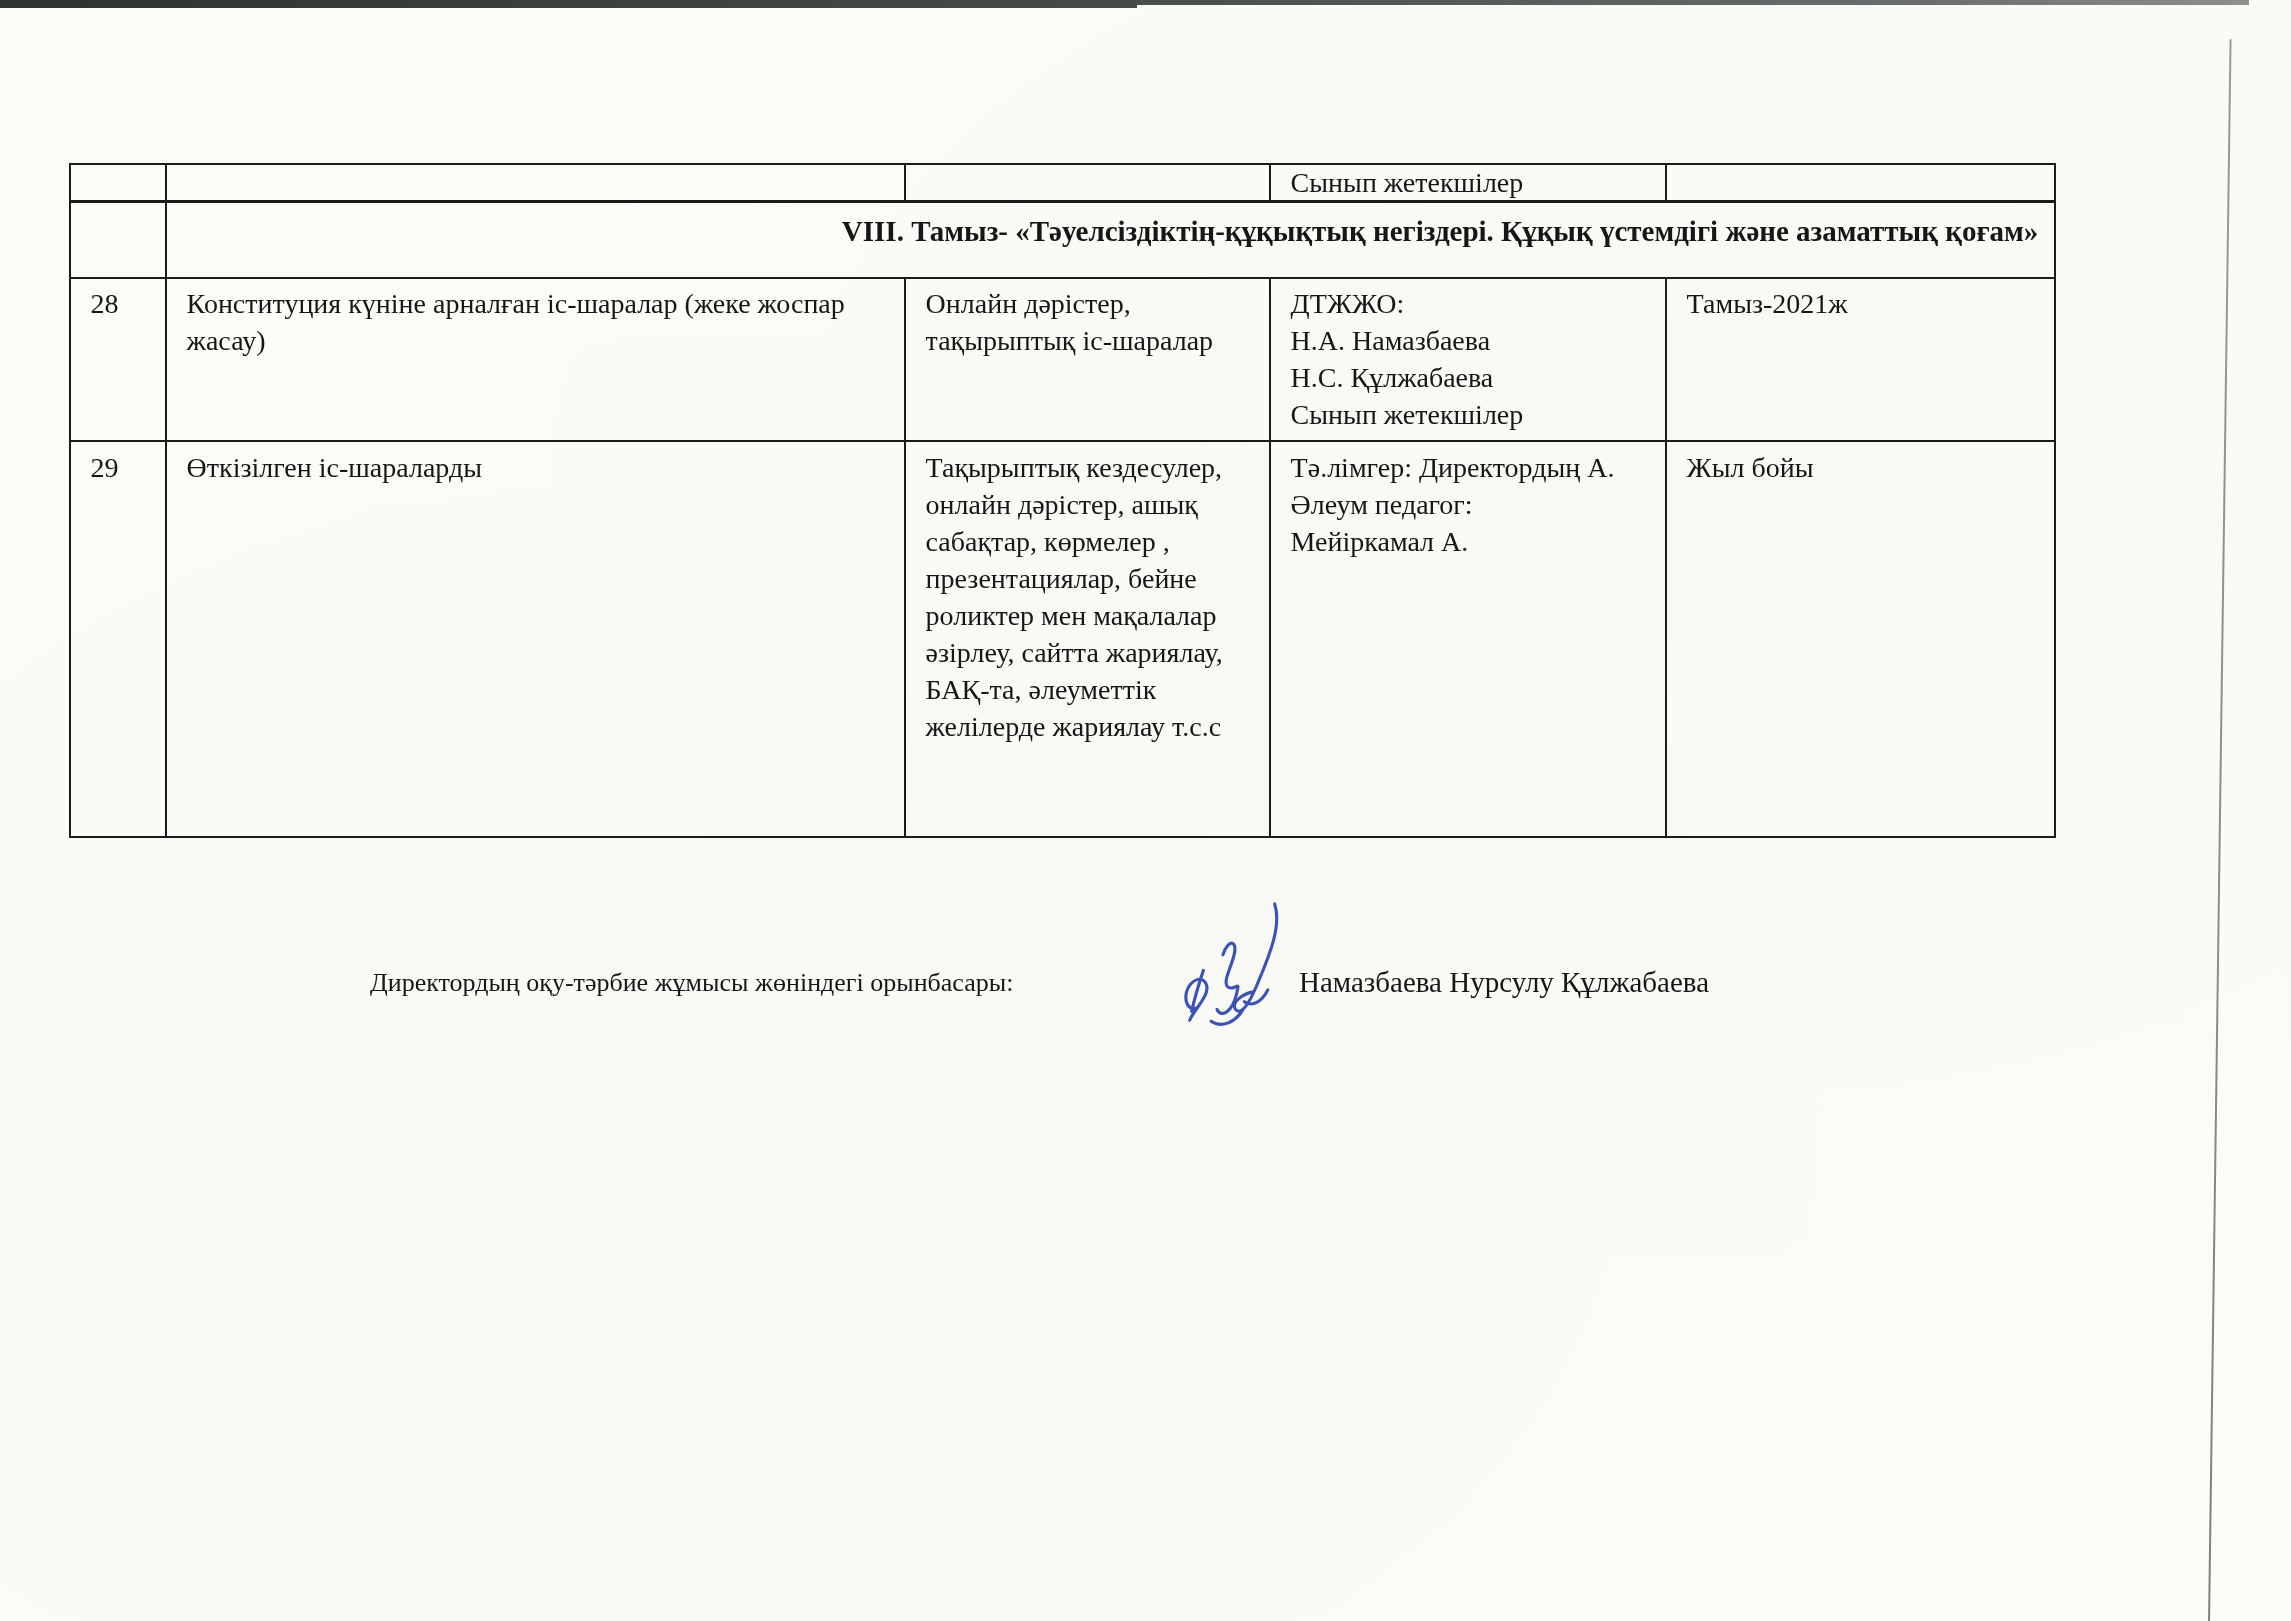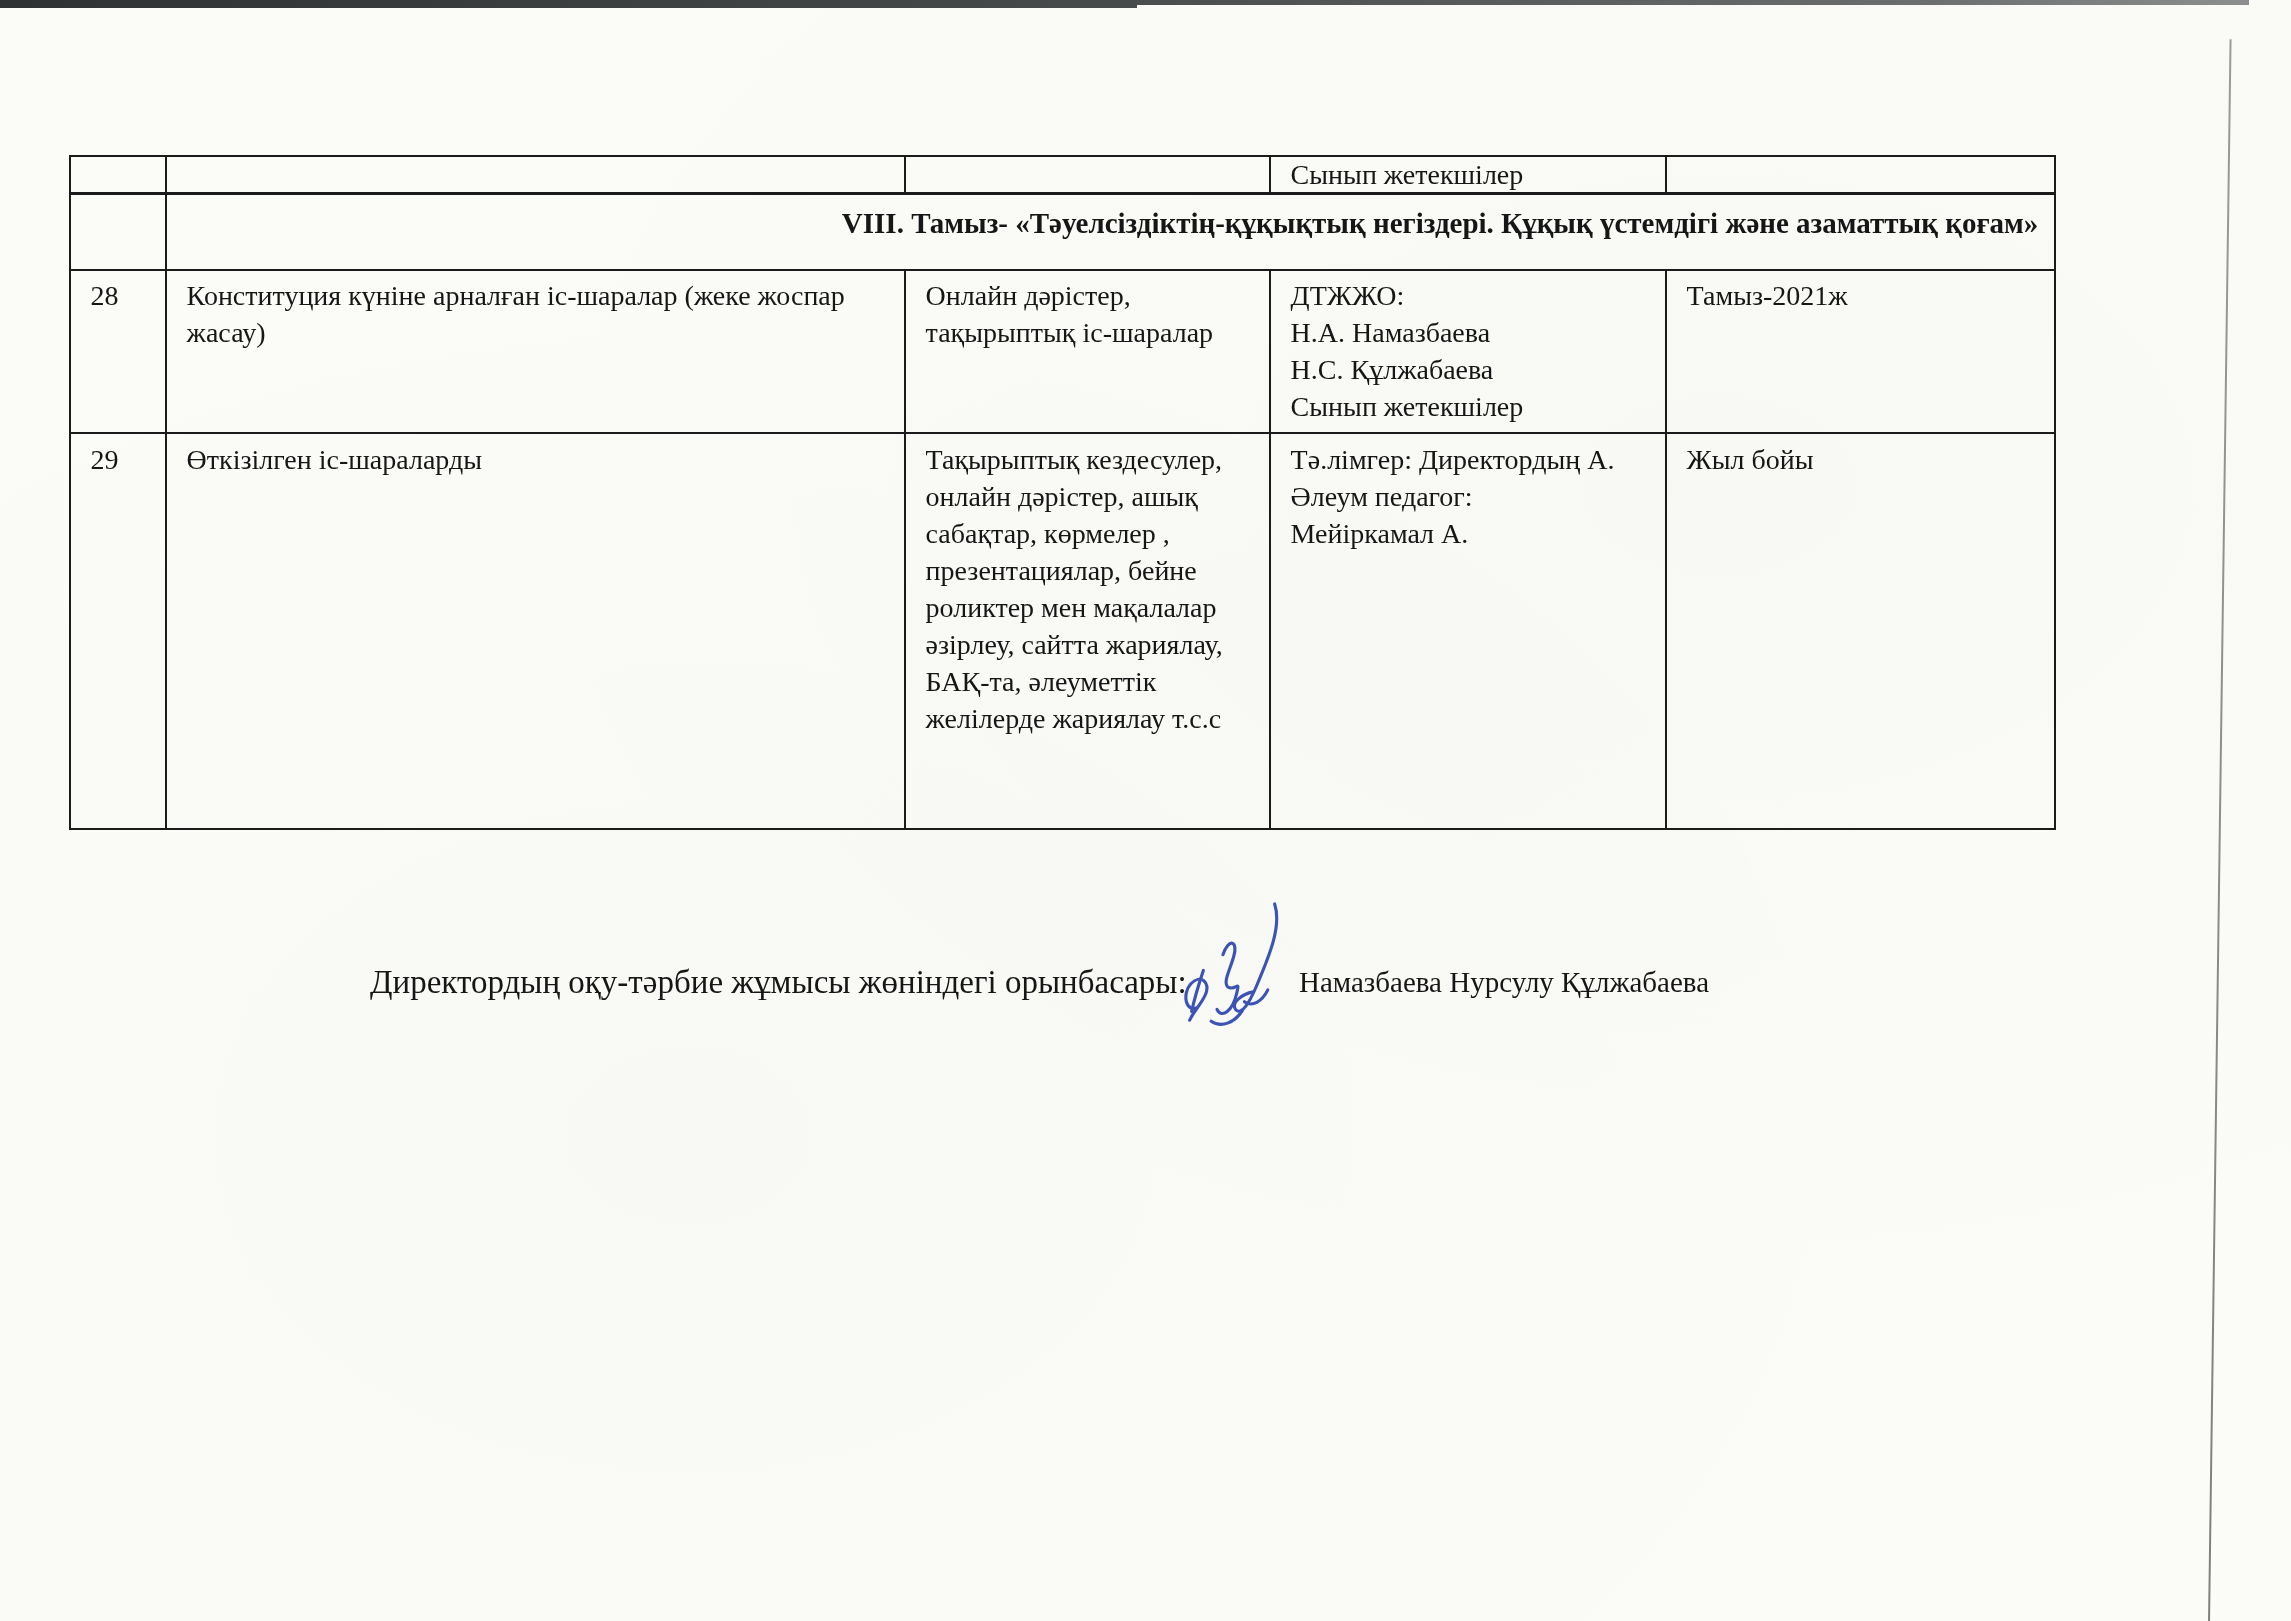--- a/index.html
+++ b/index.html
@@ -33,21 +33,21 @@
     position: absolute; left: 2208px; top: 39px;
     width: 2px; height: 1584px;
     background: linear-gradient(to bottom, #9a9a9a, #7f7f7f);
     transform-origin: bottom left;
     transform: rotate(0.78deg);
   }
 
   
   table.plan {
     position: absolute;
-    left: 69px; top: 155px;
+    left: 69px; top: 163px;
     width: 1985px;
     border-collapse: collapse;
     table-layout: fixed;
     border: 2.9px solid #1b1b1b;
   }
   table.plan td {
     border: 2px solid #1b1b1b;
     vertical-align: top;
     font-size: 28px;
     line-height: 37px;
@@ -78,21 +78,21 @@
   tr.r-28 { height: 153px; }
   tr.r-29 { height: 396px; }
 
   td.format-cell { padding-right: 43px; }
   td.num-cell { padding-left: 23.5px; }
 
   
   .sign-label {
     position: absolute;
     left: 370px; top: 964px;
-    font-size: 33px;
+    font-size: 26px;
     line-height: 37px;
   }
   .sign-name {
     position: absolute;
     left: 1299px; top: 964px;
     font-size: 29px;
     line-height: 37px;
   }
   .sign-ink {
     position: absolute;

